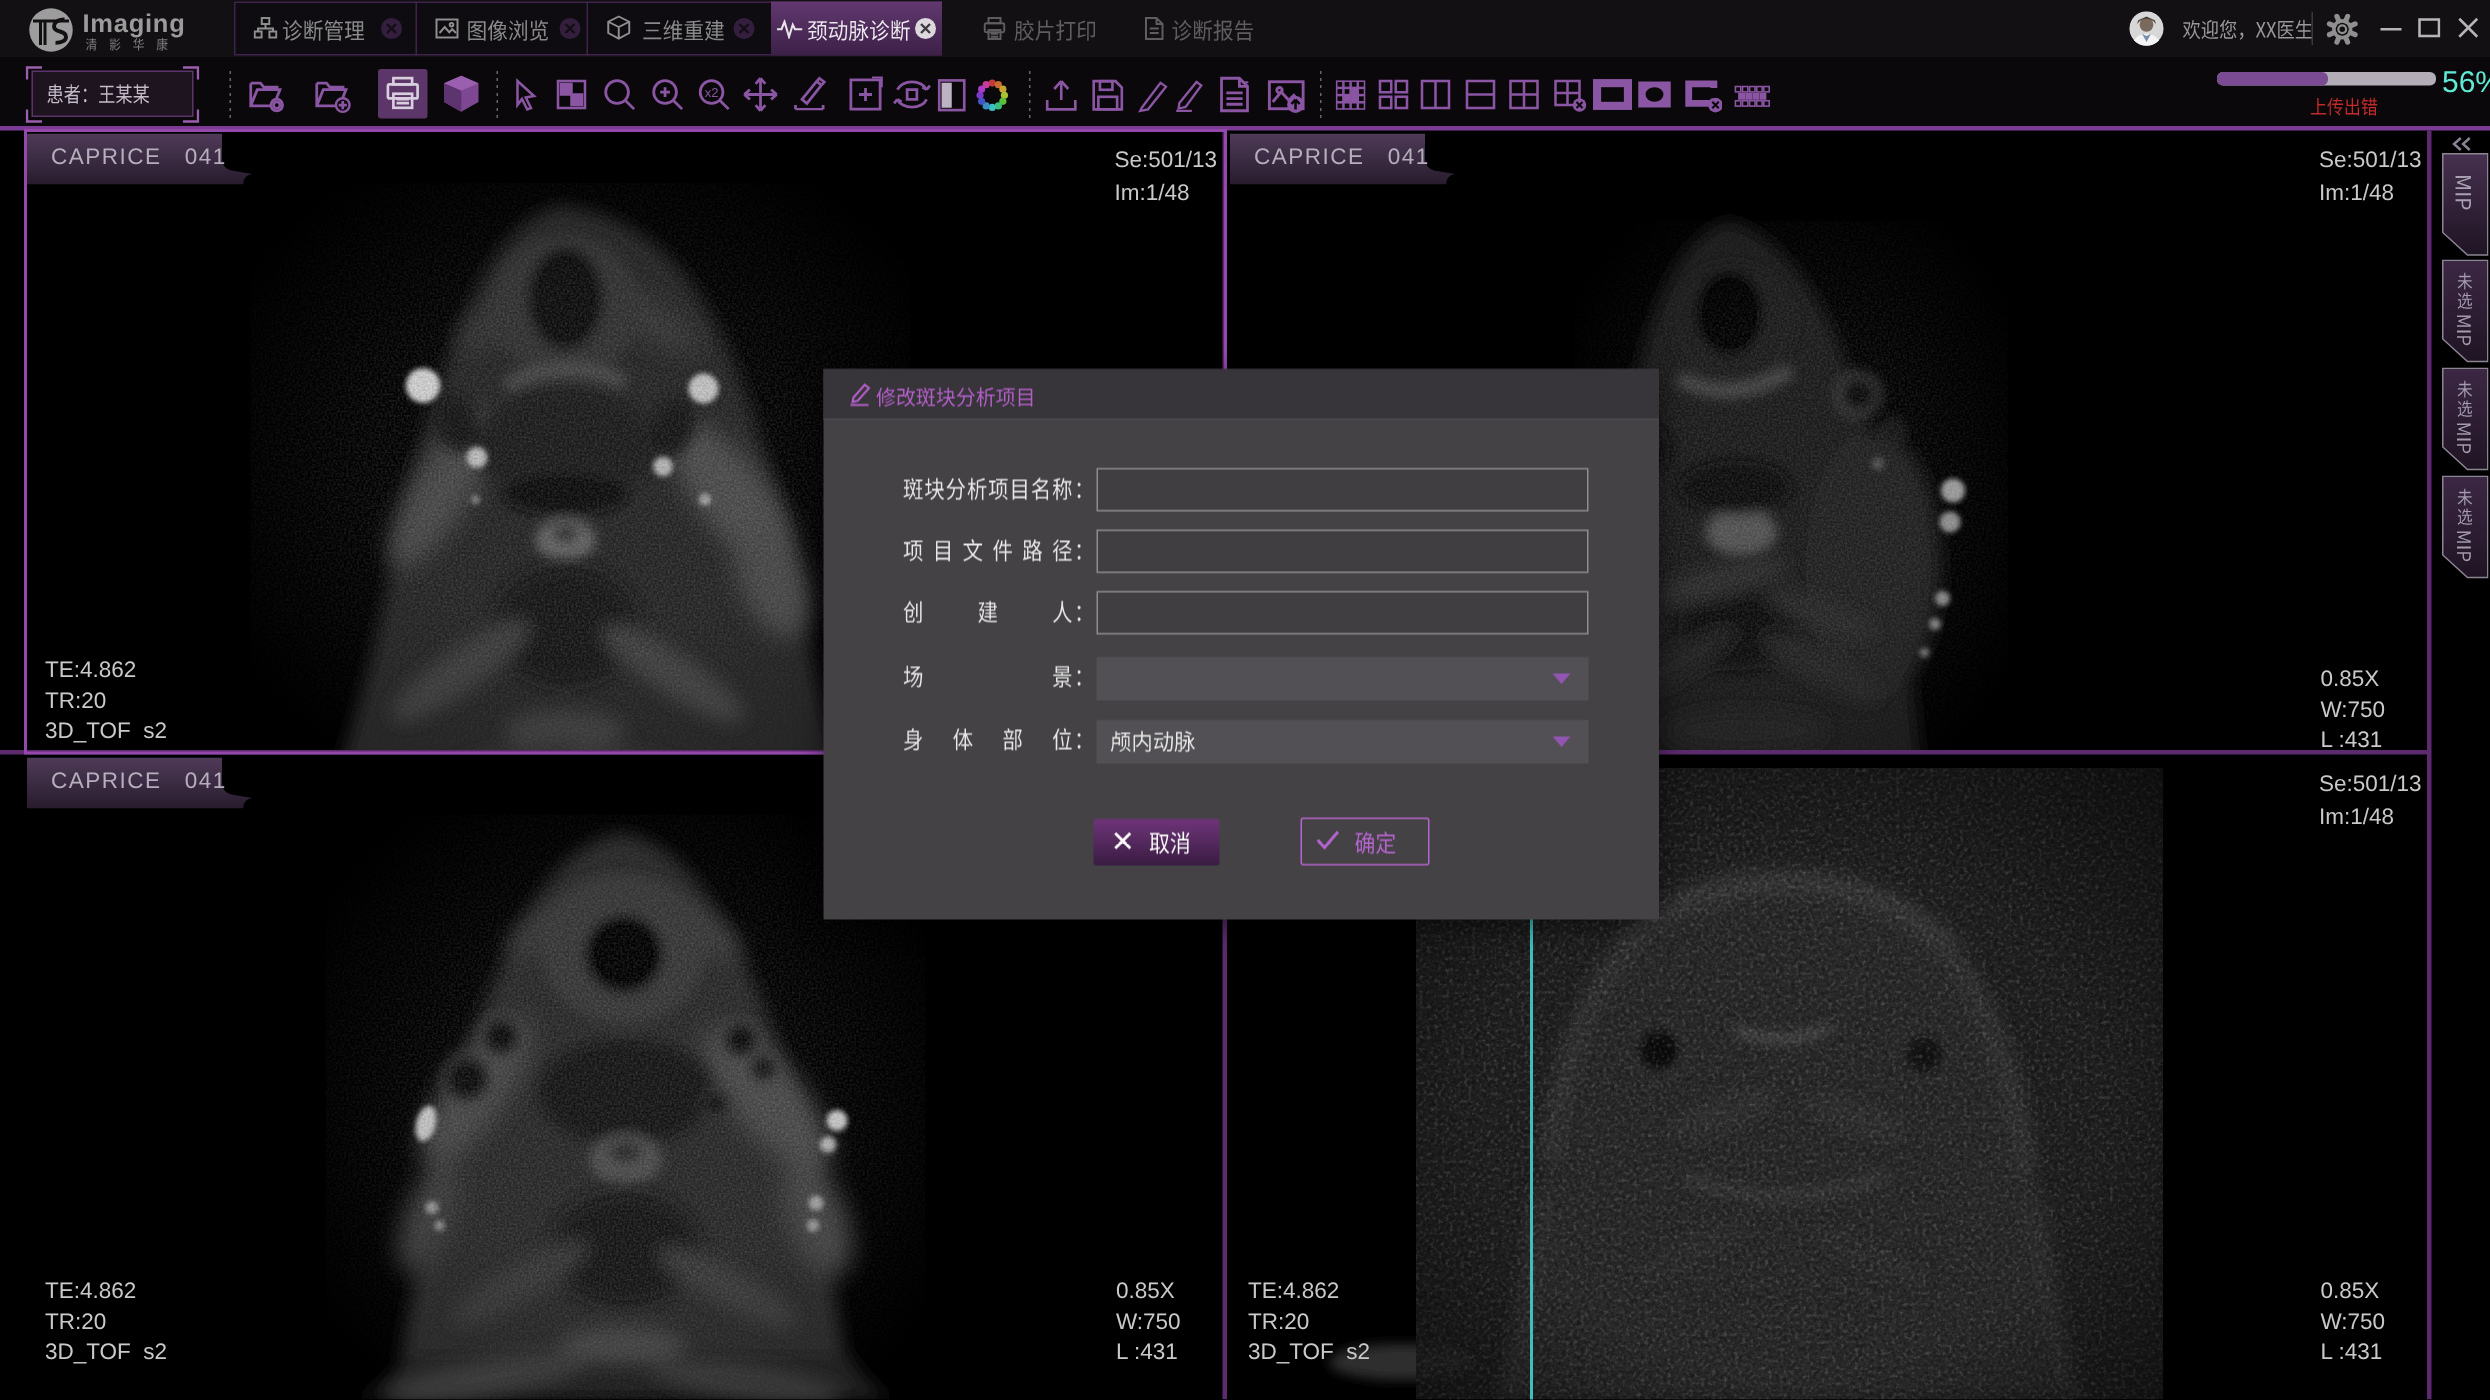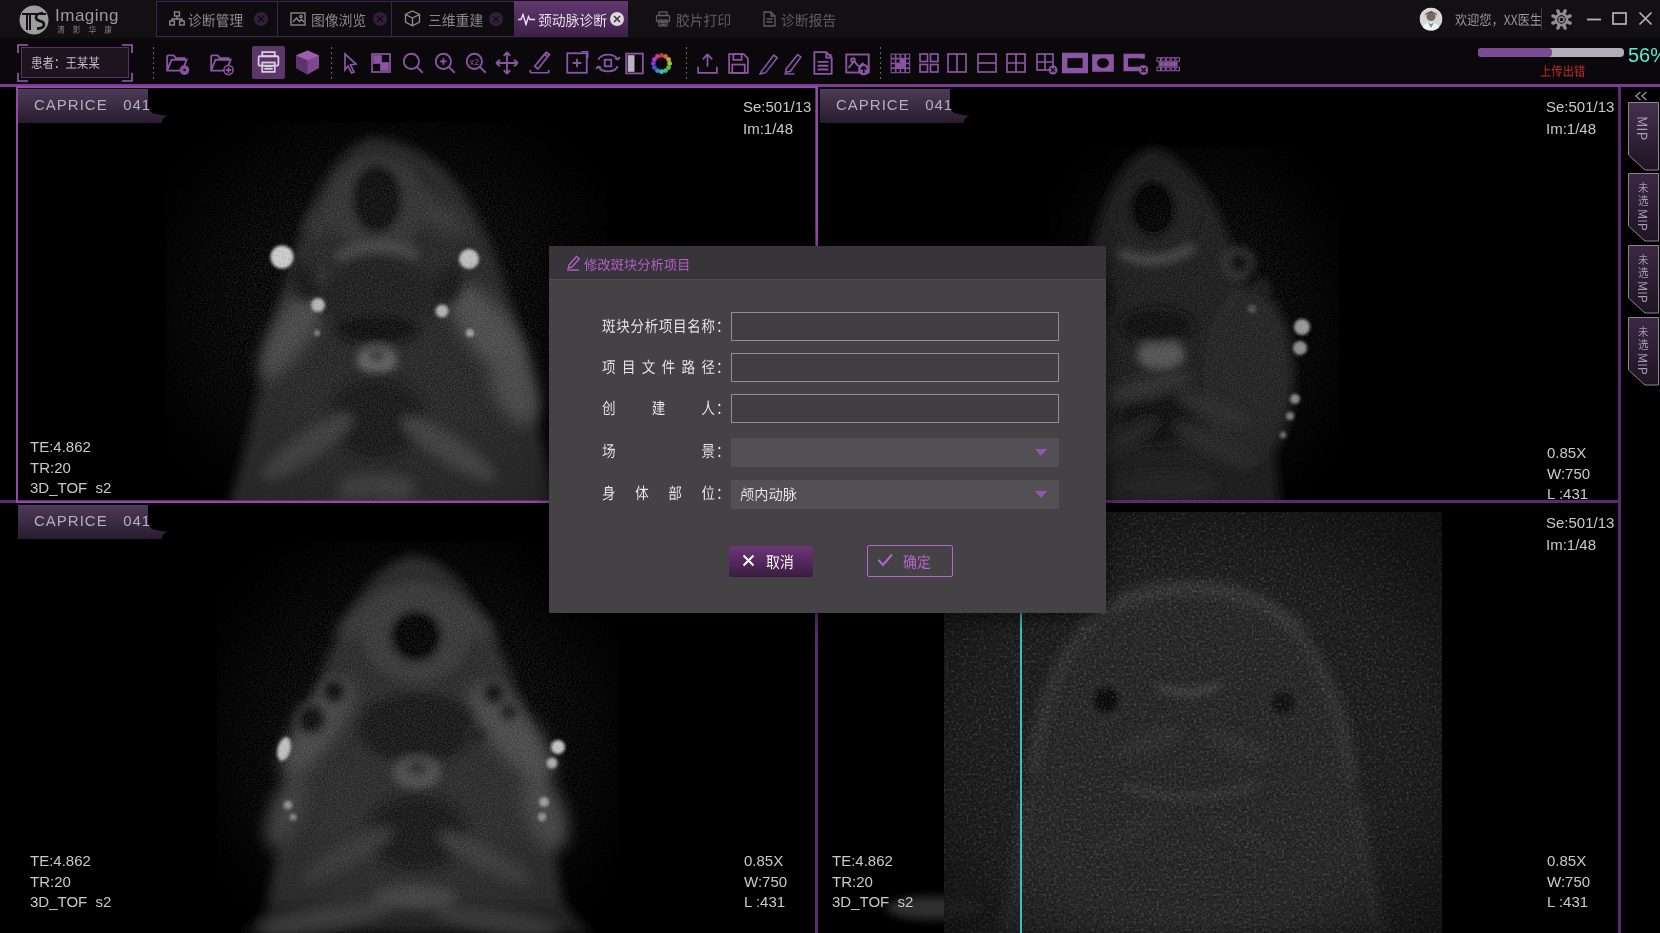--- a/index.html
+++ b/index.html
@@ -3,21 +3,21 @@
 *{margin:0;padding:0;box-sizing:border-box}
 html,body{width:1660px;height:933px;background:#000;overflow:hidden;font-family:"Liberation Sans",sans-serif;position:relative}
 .abs{position:absolute}
 </style></head><body>
 <div class="abs" style="left:0;top:0;width:1660px;height:38px;background:#131013"></div>
 <svg class="abs" style="left:18px;top:4px" width="34" height="32" viewBox="0 0 34 32">
 <circle cx="16" cy="16" r="14.5" fill="#9d9d9d"></circle>
 <path d="M4 10 H28 M9 10 V26 M12 10 V26" stroke="#131013" stroke-width="2" fill="none"></path>
 <path d="M25 9 c-5 0 -7 2.5 -7 4.5 c0 2 2 3 4 3.5 c2 .5 4 1.5 4 3.6 c0 2.2 -2.5 4 -7 4" stroke="#131013" stroke-width="2.6" fill="none"></path>
 </svg>
-<div class="abs" style="left:55px;top:6px;font-size:17px;font-weight:normal;color:#9b9b9b;letter-spacing:.5px">Imaging</div>
+<div class="abs" style="left:55px;top:6px;font-size:17px;font-weight:bold;color:#9b9b9b;letter-spacing:.5px">Imaging</div>
 <svg style="position:absolute;left:57px;top:33px;overflow:visible;" width="1" height="1">
     <path d="M0.6 -6.9C1.1 -6.7 1.6 -6.3 1.9 -6L2.2 -6.5C2 -6.8 1.4 -7.2 1 -7.4ZM0.3 -4.6C0.7 -4.3 1.3 -3.8 1.6 -3.5L1.9 -4.1C1.6 -4.4 1.1 -4.8 0.6 -5ZM0.5 0.2 1 0.6C1.4 -0.3 1.9 -1.4 2.2 -2.3L1.7 -2.7C1.4 -1.7 0.9 -0.5 0.5 0.2ZM3.4 -1.9H6.2V-1.2H3.4ZM3.4 -2.4V-3.1H6.2V-2.4ZM4.5 -7.6V-6.9H2.5V-6.3H4.5V-5.8H2.7V-5.3H4.5V-4.6H2.2V-4.1H7.4V-4.6H5.1V-5.3H7V-5.8H5.1V-6.3H7.1V-6.9H5.1V-7.6ZM2.8 -3.6V0.7H3.4V-0.7H6.2V-0C6.2 0.1 6.2 0.1 6.1 0.1C6 0.1 5.6 0.1 5.2 0.1C5.3 0.3 5.3 0.5 5.4 0.7C5.9 0.7 6.3 0.7 6.5 0.6C6.7 0.5 6.8 0.3 6.8 -0V-3.6Z M22.3 -7.4C21.9 -6.7 21 -5.9 20.4 -5.5C20.5 -5.3 20.7 -5.1 20.8 -5C21.5 -5.5 22.3 -6.3 22.9 -7.1ZM22.6 -4.9C22.1 -4.2 21.1 -3.4 20.4 -2.9C20.5 -2.8 20.7 -2.6 20.8 -2.4C21.6 -3 22.5 -3.8 23.1 -4.7ZM22.7 -2.3C22.2 -1.3 21.2 -0.4 20.1 0.2C20.3 0.3 20.4 0.5 20.5 0.7C21.6 0.1 22.7 -1 23.3 -2.1ZM17.2 -2.7H19.4V-2H17.2ZM19 -1.1C19.3 -0.7 19.6 -0.1 19.7 0.3L20.1 0C20 -0.3 19.7 -0.9 19.4 -1.3ZM17.1 -5.8H19.5V-5.2H17.1ZM17.1 -6.8H19.5V-6.2H17.1ZM16.6 -7.2V-4.8H20.1V-7.2ZM16.9 -1.3C16.7 -0.8 16.5 -0.3 16.2 0C16.3 0.1 16.5 0.3 16.6 0.4C16.9 0 17.2 -0.6 17.4 -1.1ZM17.8 -4.6C17.9 -4.5 18 -4.4 18 -4.2H16.2V-3.7H20.4V-4.2H18.6C18.6 -4.4 18.5 -4.6 18.4 -4.8ZM16.6 -3.2V-1.5H18V0C18 0.1 18 0.1 17.9 0.1C17.8 0.1 17.5 0.1 17.2 0.1C17.3 0.3 17.4 0.5 17.4 0.7C17.8 0.7 18.1 0.7 18.3 0.6C18.5 0.5 18.6 0.3 18.6 0V-1.5H20V-3.2Z M35.6 -7.4V-5.6C35.2 -5.5 34.7 -5.3 34.2 -5.2C34.3 -5 34.4 -4.8 34.5 -4.7C34.8 -4.8 35.2 -4.9 35.6 -5V-4.2C35.6 -3.5 35.8 -3.3 36.6 -3.3C36.7 -3.3 37.8 -3.3 37.9 -3.3C38.6 -3.3 38.7 -3.6 38.8 -4.6C38.7 -4.7 38.4 -4.8 38.3 -4.9C38.3 -4 38.2 -3.9 37.9 -3.9C37.7 -3.9 36.8 -3.9 36.6 -3.9C36.2 -3.9 36.2 -3.9 36.2 -4.2V-5.2C37.1 -5.6 38 -6 38.6 -6.4L38.1 -7C37.7 -6.6 37 -6.2 36.2 -5.9V-7.4ZM34 -7.6C33.5 -6.6 32.7 -5.7 31.8 -5.1C31.9 -4.9 32.2 -4.7 32.2 -4.6C32.6 -4.8 32.9 -5.1 33.2 -5.5V-3H33.8V-6.2C34.1 -6.5 34.3 -6.9 34.5 -7.4ZM31.9 -2V-1.3H35V0.7H35.7V-1.3H38.9V-2H35.7V-3.1H35V-2Z M49.1 -2.1C49.5 -1.8 50 -1.4 50.2 -1.2L50.6 -1.6C50.3 -1.8 49.8 -2.2 49.4 -2.5ZM53.4 -3.8V-3.1H51.8V-3.8ZM53.4 -4.3H51.8V-4.9H53.4ZM50.8 -7.5C51 -7.3 51.1 -7 51.2 -6.8H48.1V-4.1C48.1 -2.8 48 -0.9 47.4 0.4C47.5 0.4 47.8 0.6 47.9 0.7C48.6 -0.6 48.7 -2.7 48.7 -4.1V-6.2H51.2V-5.4H49.2V-4.9H51.2V-4.3H48.9V-3.8H51.2V-3.1H49.2V-2.6H51.2V-1.5C50.3 -1.1 49.3 -0.6 48.6 -0.4L48.9 0.2C49.5 -0.2 50.4 -0.6 51.2 -1V-0.1C51.2 0.1 51.2 0.1 51.1 0.2C50.9 0.2 50.4 0.2 50 0.1C50 0.3 50.1 0.6 50.2 0.7C50.8 0.7 51.2 0.7 51.5 0.6C51.7 0.5 51.8 0.4 51.8 -0.1V-1.5C52.4 -0.7 53.3 -0 54.4 0.3C54.5 0.1 54.6 -0.1 54.7 -0.2C54 -0.4 53.4 -0.7 52.9 -1.1C53.3 -1.4 53.8 -1.7 54.2 -2.1L53.8 -2.4C53.5 -2.1 53 -1.7 52.5 -1.4C52.3 -1.7 52 -2.1 51.8 -2.4V-2.6H53.9V-3.7H54.7V-4.3H53.9V-5.4H51.8V-6.2H54.6V-6.8H51.9C51.8 -7 51.6 -7.4 51.4 -7.6Z" fill="#7e7e7e"></path>
   </svg>
 <div class="abs" style="left:156px;top:1px;width:472px;height:36px;background:#0e0c10;border:1px solid #40234a"></div>
 <div class="abs" style="left:277px;top:1px;width:1px;height:36px;background:#40234a"></div>
 <div class="abs" style="left:391px;top:1px;width:1px;height:36px;background:#40234a"></div>
 <div class="abs" style="left:514px;top:1px;width:114px;height:36px;background:linear-gradient(#61386f,#3c2047)"></div>
 <svg class="abs" style="left:169px;top:11px" width="16" height="16" viewBox="0 0 16 16" fill="none" stroke="#8f8f8f" stroke-width="1.3">
 <rect x="5.5" y="1" width="5" height="4"></rect>
     <rect x="0.8" y="10" width="4.6" height="4"></rect>

